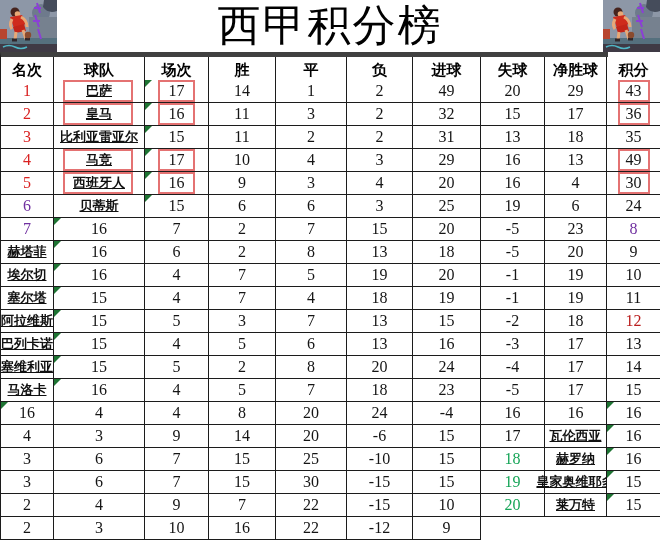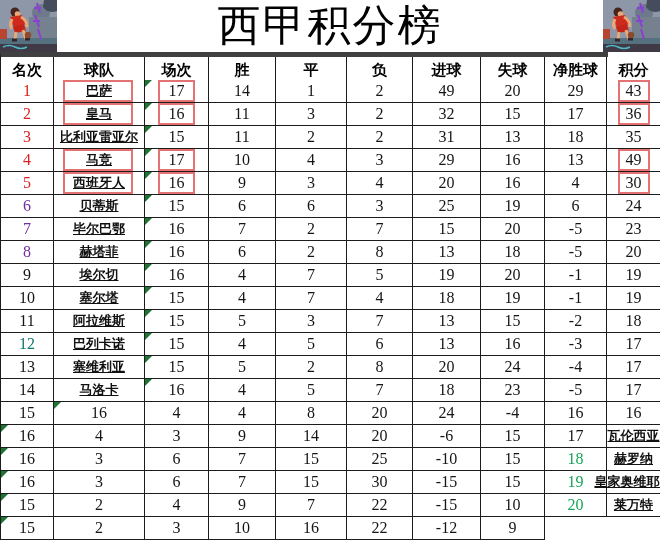--- a/index.html
+++ b/index.html
@@ -179,21 +179,20 @@
       <div class="cell team">贝蒂斯</div>
       <div class="cell num tri">15</div>
       <div class="cell num">6</div>
       <div class="cell num">6</div>
       <div class="cell num">3</div>
       <div class="cell num">25</div>
       <div class="cell num">19</div>
       <div class="cell num">6</div>
       <div class="cell num">24</div>
       <div class="cell num" style="color: rgb(112, 48, 160);">7</div>
-      <div class="cell team">毕尔巴鄂</div>
       <div class="cell num tri">16</div>
       <div class="cell num">7</div>
       <div class="cell num">2</div>
       <div class="cell num">7</div>
       <div class="cell num">15</div>
       <div class="cell num">20</div>
       <div class="cell num">-5</div>
       <div class="cell num">23</div>
       <div class="cell num" style="color: rgb(112, 48, 160);">8</div>
       <div class="cell team">赫塔菲</div>
@@ -228,21 +227,21 @@
       <div class="cell num" style="color: rgb(21, 21, 21);">11</div>
       <div class="cell team">阿拉维斯</div>
       <div class="cell num tri">15</div>
       <div class="cell num">5</div>
       <div class="cell num">3</div>
       <div class="cell num">7</div>
       <div class="cell num">13</div>
       <div class="cell num">15</div>
       <div class="cell num">-2</div>
       <div class="cell num">18</div>
-      <div class="cell num" style="color: #0f766e;">12</div>
+      <div class="cell num" style="color: #b91c1c;">12</div>
       <div class="cell team">巴列卡诺</div>
       <div class="cell num tri">15</div>
       <div class="cell num">4</div>
       <div class="cell num">5</div>
       <div class="cell num">6</div>
       <div class="cell num">13</div>
       <div class="cell num">16</div>
       <div class="cell num">-3</div>
       <div class="cell num">17</div>
       <div class="cell num" style="color: rgb(21, 21, 21);">13</div>

